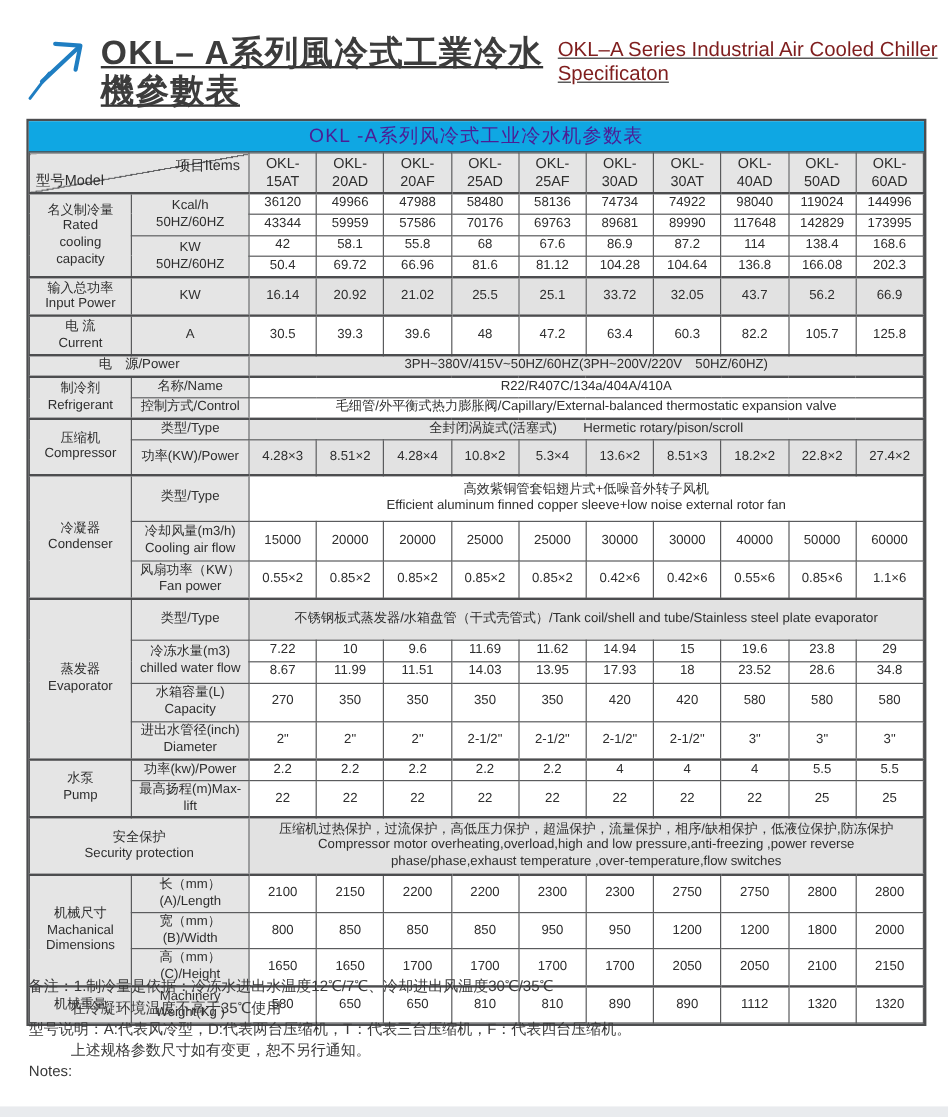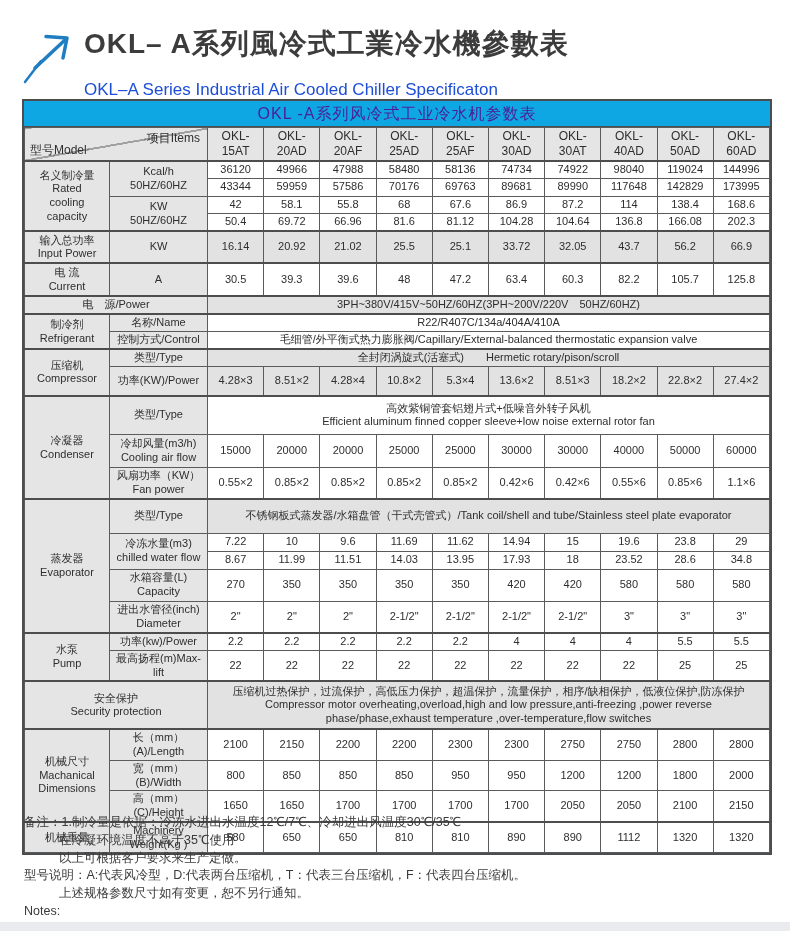--- a/index.html
+++ b/index.html
@@ -3,23 +3,23 @@
 <meta charset="utf-8">
 <style>
   html,body{margin:0;padding:0;}
   body{
     width:790px;height:931px;background:#ffffff;position:relative;
     font-family:"Liberation Sans", sans-serif;color:#333;overflow:hidden;
   }
   
   .page-header{position:absolute;top:28px;left:22px;display:flex;align-items:flex-start;}
   .logo{width:52px;height:58px;margin-right:10px;flex:0 0 auto;}
-  .titles{display:flex;flex-direction:column;}
+  .titles{display:flex;flex-direction:row;text-decoration:underline;}
   .title-cn{font-size:28px;font-weight:700;color:#3c3c3c;letter-spacing:1px;line-height:1.15;}
-  .title-en{font-size:17px;font-weight:500;color:#1d4ed8;margin-top:20px;}
+  .title-en{font-size:17px;font-weight:500;color:#7f1d1d;margin-top:4px;}
   
   .table-wrap{position:absolute;top:99px;left:22px;width:746px;border:2px solid #4c4d4f;background:#fff;}
   .caption{height:25px;line-height:25px;background:#0fa7e3;color:#4c1d95;text-align:center;
            font-size:16px;letter-spacing:1px;border-bottom:1px solid #4c4d4f;}
   table{border-collapse:collapse;width:100%;table-layout:fixed;font-size:11px;}
   th,td{border:1px solid #5a5b5d;text-align:center;vertical-align:middle;
         padding:1px 2px;font-weight:normal;white-space:pre-wrap;line-height:1.25;color:#2e2e2e;
         overflow:hidden;}
   thead th{background:#e5e5e5;font-size:12px;}
   th.lbl, th.item{background:#e5e5e5;}
@@ -405,19 +405,18 @@
           <td class="val">1320</td>
           <td class="val">1320</td>
         </tr>
       </tbody>
   </table>
 </div>
 
 <div class="notes">
     <div class="note-line i0">备注：1.制冷量是依据：冷冻水进出水温度12℃/7℃、冷却进出风温度30℃/35℃</div>
     <div class="note-line i2">在冷凝环境温度不高于35℃使用</div>
-    <div class="note-line i2">以上可根据客户要求来生产定做。</div>
     <div class="note-line i0">型号说明：A:代表风冷型，D:代表两台压缩机，T：代表三台压缩机，F：代表四台压缩机。</div>
     <div class="note-line i2">上述规格参数尺寸如有变更，恕不另行通知。</div>
     <div class="note-line i0">Notes:</div>
   </div>
 
 <div class="bottom-bar"></div>
 
 </body></html>

